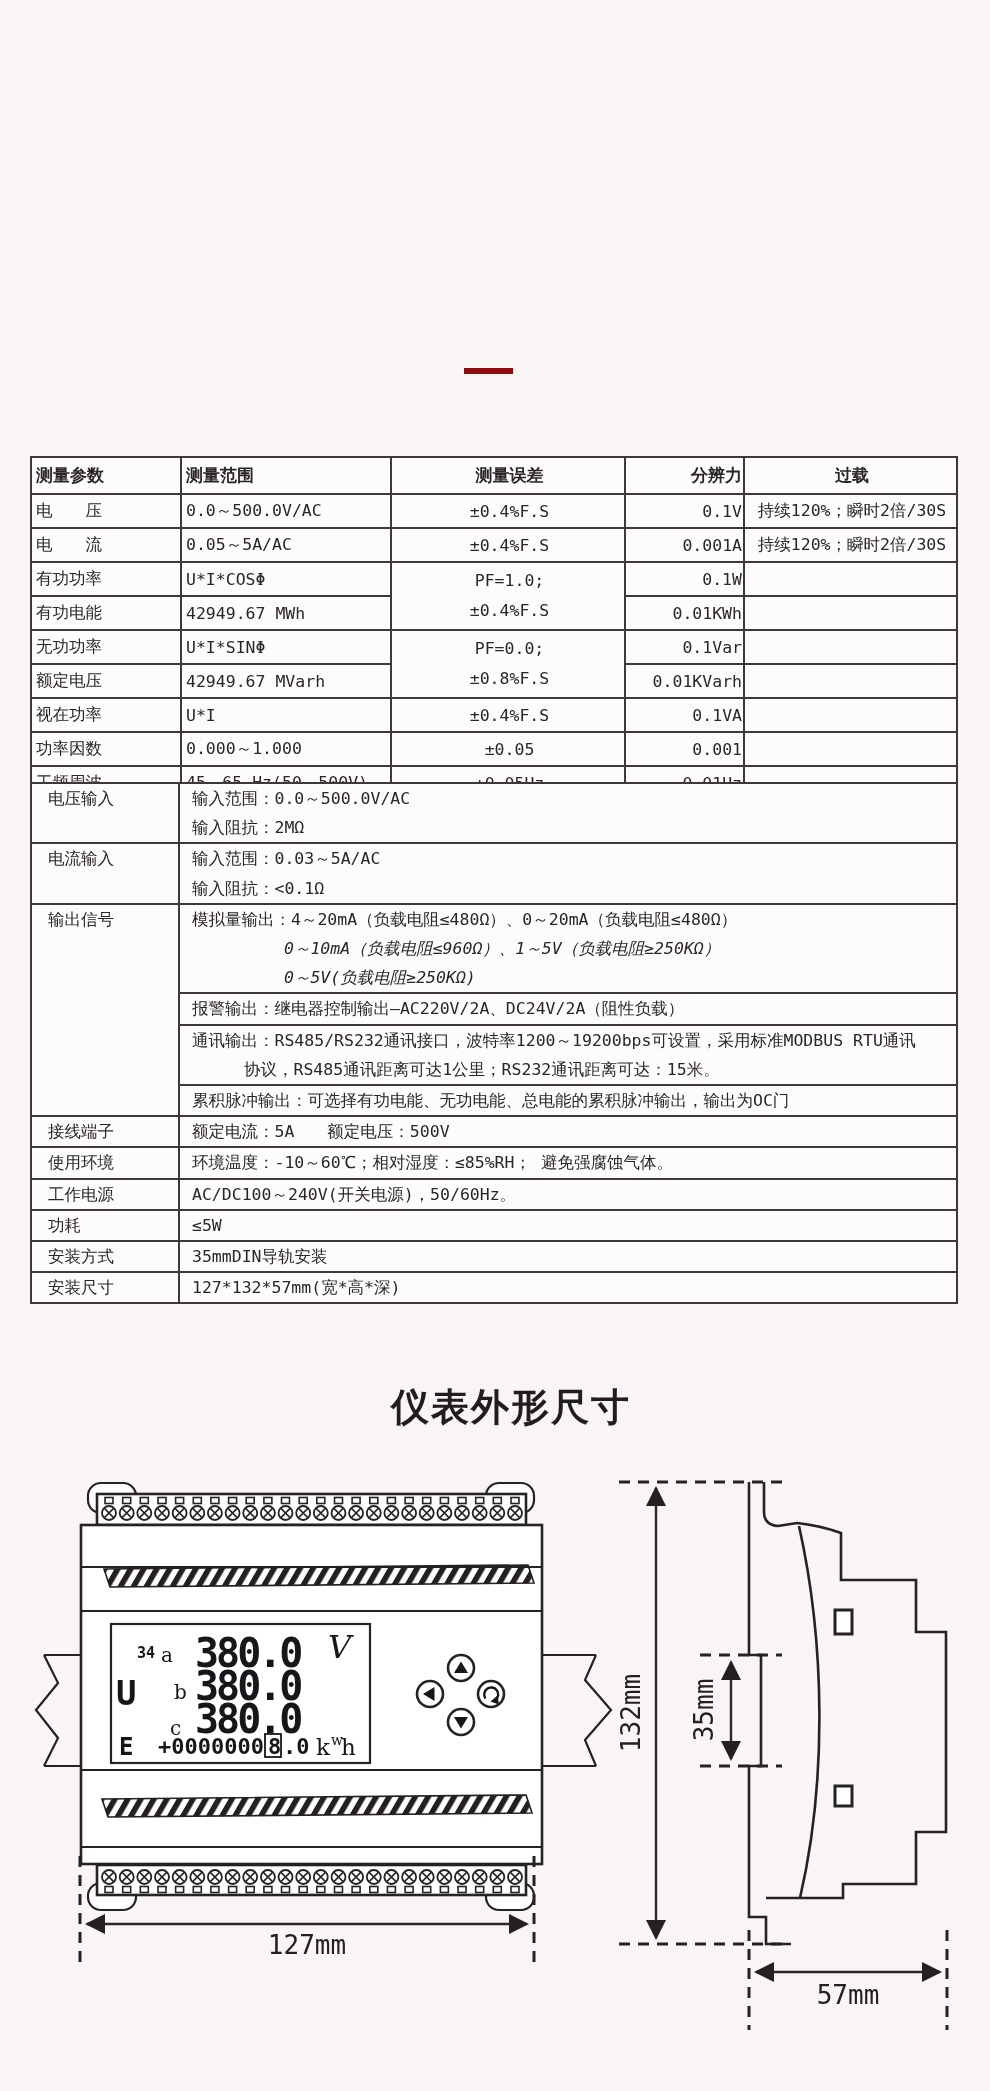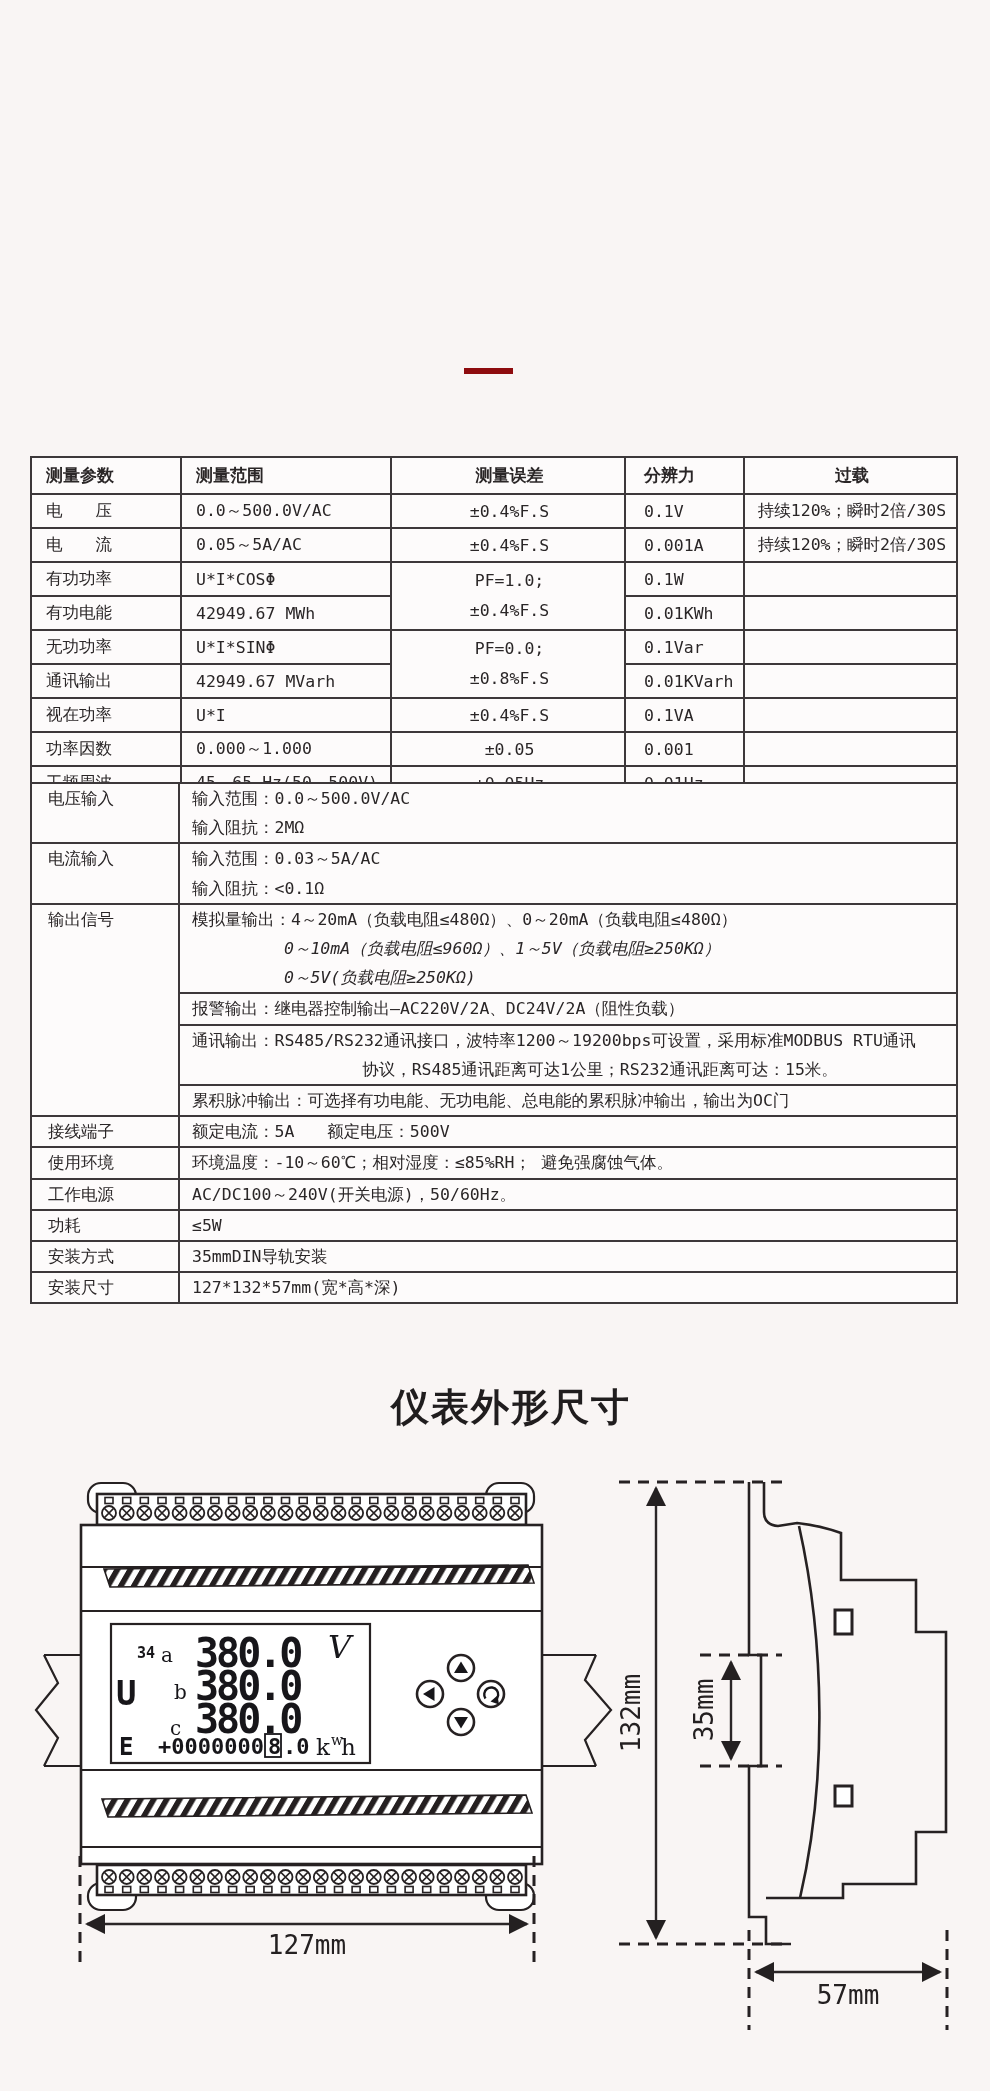--- a/index.html
+++ b/index.html
@@ -11,32 +11,32 @@
   .section-title{position:absolute;top:1366px;left:0;width:100%;margin:16px;text-align:center;
         font-size:38px;font-weight:800;color:#201d1e;letter-spacing:2px;}
 
   table{position:absolute;left:30px;border-collapse:collapse;table-layout:fixed;background:#fdfbfb;
         font-family:"DejaVu Sans Mono","Liberation Mono",monospace;}
   td,th{border:2px solid #3d383a;font-size:16.5px;overflow:hidden;white-space:nowrap;
         font-weight:normal;color:#2a2627;}
   #t1{top:456px;width:928px;}
   #t1 th{height:33px;font-weight:700;font-size:17px;}
   #t1 td{height:30px;}
-  .al{text-align:left;padding-left:14px;}
+  .al{text-align:left;padding-left:4px;}
   .ac{text-align:center;padding-left:4px;}
-  #t1 td.res,#t1 th.res{padding-left:18px;text-align:left;}
+  #t1 td.res,#t1 th.res{padding-left:18px;text-align:right;}
   .merged div{height:30px;line-height:30px;text-align:center;}
 
   #t2{top:782px;width:928px;}
   #t2 td{font-size:16.5px;}
   #t2 .lbl{width:146px;vertical-align:top;padding:0 0 0 16px;line-height:29px;}
   #t2 .val{padding:0;}
   #t2 .val div{line-height:29.2px;padding-left:12px;}
   #t2 .val div.ind{padding-left:104px;font-style:italic;}
-  #t2 .val div.ind2{padding-left:64px;text-align:center;}
+  #t2 .val div.ind2{padding-left:64px;}
 
   svg.diagram{position:absolute;top:1452px;left:0;}
   .ln{stroke:#262122;stroke-width:2.2;fill:none;}
   .lnf{stroke:#262122;stroke-width:2.2;fill:#ffffff;}
   .thick{stroke-width:2.6;}
   .dash{stroke:#262122;stroke-width:3;fill:none;stroke-dasharray:11 8;}
   .dim{stroke:#2b2627;stroke-width:2.4;fill:none;}
   .dimtxt{font-family:"DejaVu Sans Mono","Liberation Mono",monospace;font-size:26px;fill:#242021;}
   .seg{font-family:"DejaVu Sans Mono","Liberation Mono",monospace;font-weight:bold;fill:#17161a;}
   .ser{font-family:"DejaVu Serif","Liberation Serif",serif;fill:#17161a;}
@@ -100,21 +100,21 @@
         <td class="al">无功功率</td>
         <td class="al">U*I*SINΦ</td>
         <td class="ac merged" rowspan="2">
           <div>PF=0.0;</div>
           <div>±0.8%F.S</div>
         </td>
         <td class="res">0.1Var</td>
         <td class="ac"></td>
       </tr>
       <tr>
-        <td class="al">通讯输出</td>
+        <td class="al">额定电压</td>
         <td class="al">42949.67 MVarh</td>
         <td class="res">0.01KVarh</td>
         <td class="ac"></td>
       </tr>
       <tr>
         <td class="al">视在功率</td>
         <td class="al">U*I</td>
         <td class="ac">±0.4%F.S</td>
         <td class="res">0.1VA</td>
         <td class="ac"></td>

